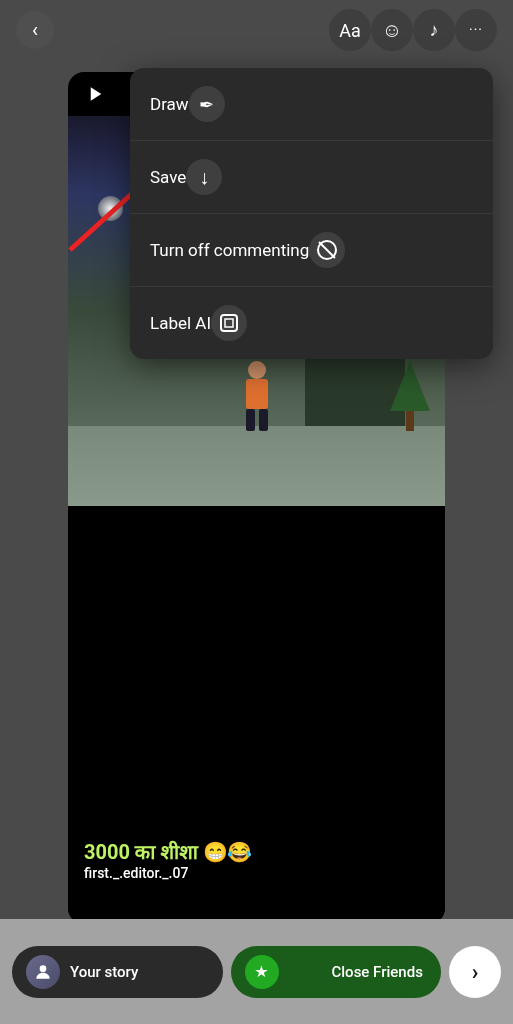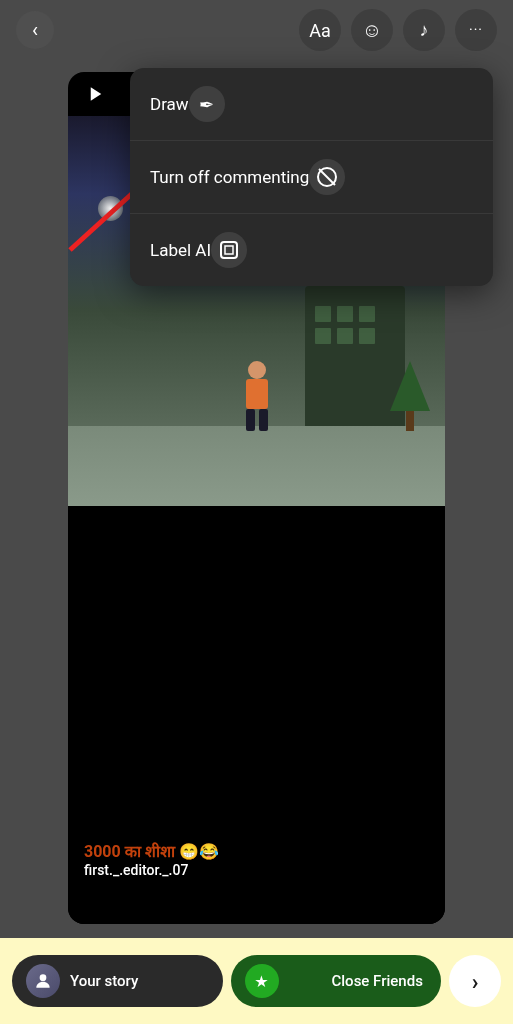--- a/index.html
+++ b/index.html
@@ -32,21 +32,20 @@
       border-radius: 50%;
       background: rgba(80,80,80,0.8);
       display: flex; align-items: center; justify-content: center;
       cursor: pointer;
       color: white;
       font-size: 20px;
     }
     .top-bar-right {
       display: flex;
       align-items: center;
-      gap: 10px;
     }
     .top-icon-btn {
       width: 42px; height: 42px;
       border-radius: 50%;
       background: rgba(60,60,60,0.85);
       display: flex; align-items: center; justify-content: center;
       cursor: pointer;
       color: white;
       font-size: 18px;
     }
@@ -208,22 +207,22 @@
       bottom: 0;
       left: 0; right: 0;
       height: 130px;
       background: #000;
       display: flex;
       flex-direction: column;
       justify-content: center;
       padding: 10px 16px;
     }
     .caption-text {
-      color: #c2410c;
-      font-size: 16px;
+      color: #bef264;
+      font-size: 20px;
       font-weight: bold;
     }
     .username-text {
       color: white;
       font-size: 14px;
       font-weight: 500;
     }
 
     
     .red-arrow {
@@ -268,22 +267,22 @@
       background: rgba(255,255,255,0.1);
       display: flex; align-items: center; justify-content: center;
       color: white;
       font-size: 18px;
     }
 
     
     .bottom-bar {
       position: absolute;
       bottom: 0; left: 0; right: 0;
-      height: 86px;
-      background: #fef9c3;
+      height: 105px;
+      background: #a3a3a3;
       display: flex;
       align-items: center;
       justify-content: space-between;
       padding: 0 12px;
       gap: 8px;
     }
     .story-btn {
       flex: 1;
       height: 52px;
       background: #2a2a2a;
@@ -432,20 +431,24 @@
     <line x1="20" y1="110" x2="130" y2="10" stroke="#ee2222" stroke-width="5" marker-end="url(#arrowhead)"></line>
   </svg>
 </div>
 
 <div class="dropdown-menu">
   <div class="menu-item">
     <span class="menu-item-label">Draw</span>
     <div class="menu-item-icon">✒</div>
   </div>
   <div class="menu-item">
+    <span class="menu-item-label">Save</span>
+    <div class="menu-item-icon" style="font-size:20px">↓</div>
+  </div>
+  <div class="menu-item">
     <span class="menu-item-label">Turn off commenting</span>
     <div class="menu-item-icon">
       <svg width="22" height="22" viewBox="0 0 22 22" fill="none" stroke="white" stroke-width="2">
         <circle cx="11" cy="11" r="9"></circle>
         <line x1="3" y1="3" x2="19" y2="19"></line>
       </svg>
     </div>
   </div>
   <div class="menu-item">
     <span class="menu-item-label">Label AI</span>

